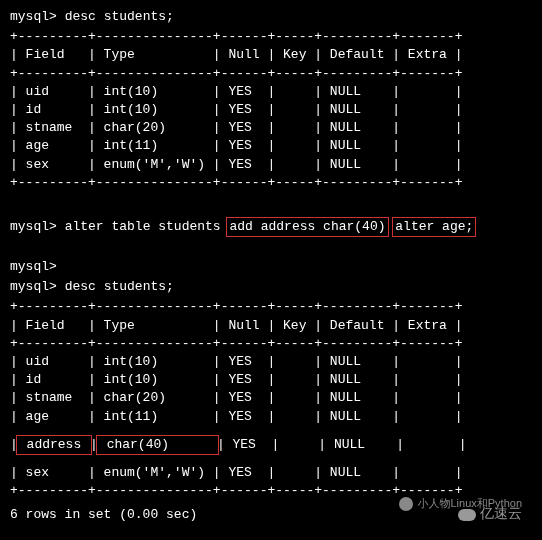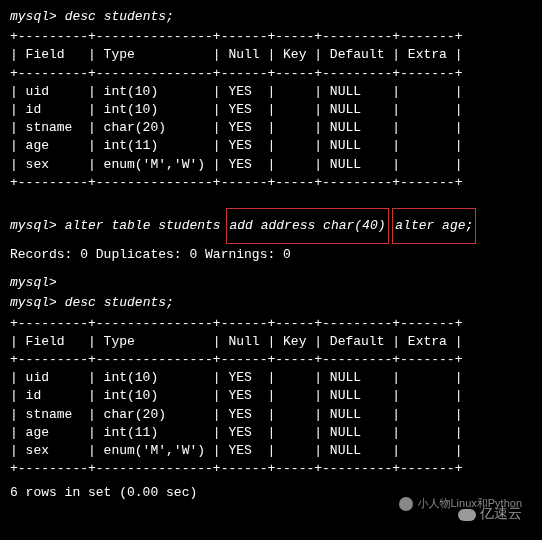--- a/index.html
+++ b/index.html
@@ -14,27 +14,26 @@
       font-size: 13px;
       line-height: 1.4;
       width: 542px;
       height: 540px;
       padding: 8px 10px;
       position: relative;
       overflow: hidden;
     }
     .prompt-line {
       margin-bottom: 2px;
-      font-style: italic;
     }
     .highlight-box {
       border: 1px solid #cc3333;
       display: inline-block;
-      padding: 8px 2px;
-      margin: 0 -2px;
+      padding: 0 2px;
+      margin: 9px -2px;
     }
     .watermark-right {
       position: absolute;
       bottom: 28px;
       right: 20px;
       font-size: 11px;
       color: #888;
       font-family: sans-serif;
     }
     .watermark-right img,
@@ -95,39 +94,39 @@
   <div style="height:6px"></div>
   <div style="height:10px"></div>
 
   <div class="prompt-line">
     <span>mysql&gt;</span>
     <span> </span>
     <span>alter table students</span>
     <span> </span><span class="highlight-box"><span>add address char(40)</span></span>
     <span> </span><span class="highlight-box"><span>alter age;</span></span>
   </div>
-  <div>Records: 0  Duplicates: 0  Warnings: 0</div>
 
   <div style="height:10px"></div>
   <div class="prompt-line">
     <span>mysql&gt;</span>
   </div>
   <div class="prompt-line">
     <span>mysql&gt;</span>
     <span> </span>
     <span>desc students;</span>
   </div>
 
   <pre>+---------+---------------+------+-----+---------+-------+</pre>
   <pre>| Field   | Type          | Null | Key | Default | Extra |</pre>
   <pre>+---------+---------------+------+-----+---------+-------+</pre>
   <pre>| uid     | int(10)       | YES  |     | NULL    |       |</pre>
   <pre>| id      | int(10)       | YES  |     | NULL    |       |</pre>
   <pre>| stname  | char(20)      | YES  |     | NULL    |       |</pre>
   <pre>| age     | int(11)       | YES  |     | NULL    |       |</pre>
+  <pre>|<span class="highlight-box"><span> address </span></span>|<span class="highlight-box"><span> char(40)      </span></span><span>| YES  |     | NULL    |       |</span></pre>
   <pre>| sex     | enum('M','W') | YES  |     | NULL    |       |</pre>
   <pre>+---------+---------------+------+-----+---------+-------+</pre>
 
   <div style="height:6px"></div>
   <div>6 rows in set (0.00 sec)</div>
 </div>
 
 <div class="watermark-right">
   <span class="wechat-icon"></span><span>小人物Linux和Python</span>
 </div>

